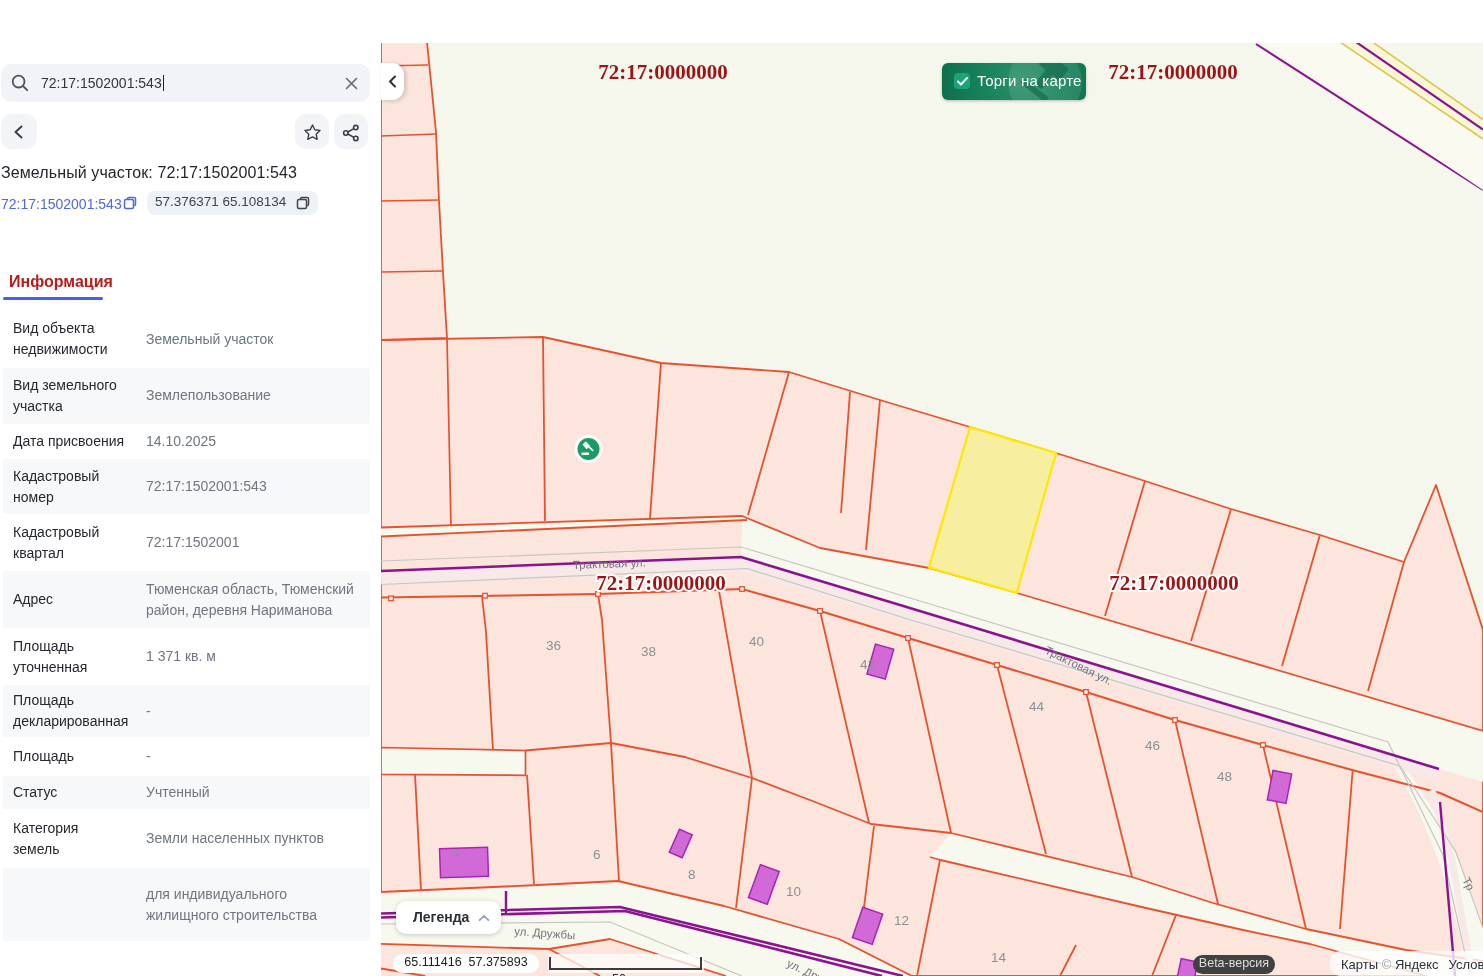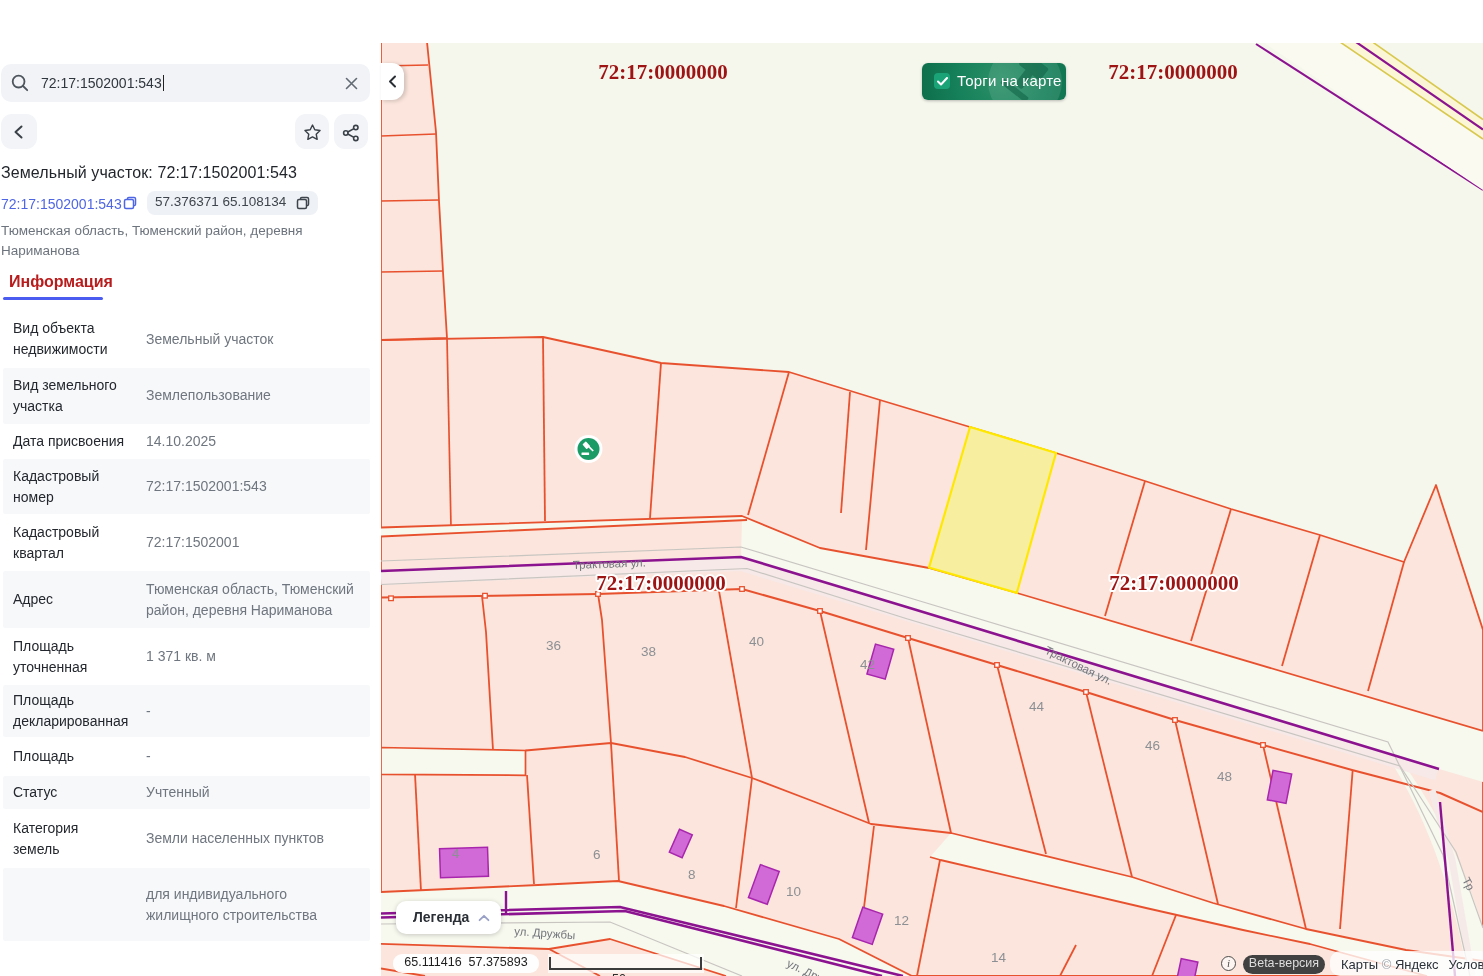--- a/index.html
+++ b/index.html
@@ -27,31 +27,31 @@
   .row { position:absolute; left:0px; width:381px; }
   .row.g { background:#f7f8fa; width:367px; left:3px; border-radius:2px;}
   .rl { position:absolute; left:13px; font-size:14px; line-height:21px; color:#24282e; }
   .row.g .rl { left:10px; }
   .rv { position:absolute; left:146px; font-size:14px; line-height:21px; color:#6f767f; }
   .row.g .rv { left:143px; }
   
   #map { position:absolute; left:381px; top:43px; width:1102px; height:933px; background:#f5f6ec; }
   
   #collapse { position:absolute; left:381px; top:63px; width:23px; height:37px; background:#fff; border-radius:0 12px 12px 0; box-shadow:2px 1px 4px rgba(0,0,0,0.18); color:#2a2f36;}
-  #torgi { position:absolute; left:922px; top:63px; width:144px; height:37px; border-radius:6px; background:radial-gradient(circle at 55% 45%, #2c9068 0%, #15805a 55%, #0e6e4b 100%); box-shadow:0 1px 3px rgba(0,0,0,0.25); overflow:hidden;text-align:center; }
+  #torgi { position:absolute; left:942px; top:63px; width:144px; height:37px; border-radius:6px; background:radial-gradient(circle at 55% 45%, #2c9068 0%, #15805a 55%, #0e6e4b 100%); box-shadow:0 1px 3px rgba(0,0,0,0.25); overflow:hidden;text-align:center; }
   #torgi .txt { position:absolute; left:35px; top:9px; font-size:15px; color:#fff; letter-spacing:0.2px;}
   #torgi .chk { position:absolute; left:12px; top:10px; width:16px; height:16px; border-radius:4px; background:#1ba378; }
   #legend { position:absolute; left:396px; top:901px; width:105px; height:33px; background:#fff; border-radius:10px; box-shadow:0 1px 5px rgba(0,0,0,0.2); }
   #legend .t { position:absolute; left:17px; top:8px; font-size:14px; color:#2a2f36;font-weight:bold; }
   #coordpill { position:absolute; left:393px; top:954px; width:146px; height:19px; background:rgba(255,255,255,0.95); border-radius:9px; font-size:12.5px; color:#1d1d1d; text-align:center; padding-top:1px; }
   #scale { position:absolute; left:548px; top:954px; width:156px; height:19px; background:rgba(255,255,255,0.72); }
   #scale .br { position:absolute; left:1px; top:3px; width:153px; height:13px; border-left:2px solid #3c3c3c; border-right:2px solid #3c3c3c; border-bottom:2px solid #3c3c3c; }
   #scale .t { position:absolute; width:100%; text-align:center; top:18px; font-size:12.5px; color:#2e2e2e; }
   #infoc { position:absolute; left:1221px; top:956px; width:15px; height:15px; border:1.5px solid #4c4c4c; border-radius:50%; color:#4c4c4c; font-size:11px; text-align:center; line-height:13px; font-family:"Liberation Serif",serif; font-style:italic; background:rgba(255,255,255,0.6);}
-  #beta { position:absolute; left:1243px; top:955px; width:82px; height:19px; background:#414141; border-radius:10px; color:#dedede; font-size:12.5px; text-align:center; padding-top:1px; }
+  #beta { position:absolute; left:1193px; top:955px; width:82px; height:19px; background:#414141; border-radius:10px; color:#dedede; font-size:12.5px; text-align:center; padding-top:1px; }
   #attrib { position:absolute; left:1341px; top:957px; font-size:13px; color:#2b3138; text-shadow:0 0 3px #fff,0 0 3px #fff; white-space:nowrap;}
   #attribbg { position:absolute; left:1330px; top:951px; width:160px; height:25px; background:rgba(255,255,255,0.78); border-radius:10px; }
 </style>
 </head>
 <body>
 <div id="stage">
 
   <svg id="map" viewBox="381 43 1102 933" width="1102" height="933">
     <rect x="381" y="43" width="1102" height="933" fill="#f5f6ec"></rect>
 
@@ -246,21 +246,20 @@
     <div id="cadlink">72:17:1502001:543</div>
     <svg class="chrico" style="left:123px;top:153px;position:absolute" width="14" height="14" viewBox="0 0 14 14">
       <rect x="1.5" y="3.5" width="9" height="9" rx="1.5" fill="none" stroke="#4f66e4" stroke-width="1.5"></rect>
       <path d="M4.5 3.5 V2.8 a1.3 1.3 0 0 1 1.3-1.3 h5.4 a1.3 1.3 0 0 1 1.3 1.3 v5.4 a1.3 1.3 0 0 1-1.3 1.3 h-0.7" fill="none" stroke="#4f66e4" stroke-width="1.5"></path>
     </svg>
     <div id="coordchip">57.376371 65.108134</div>
     <svg class="chrico" style="left:296px;top:153px;position:absolute" width="14" height="14" viewBox="0 0 14 14">
       <rect x="1.5" y="3.5" width="9" height="9" rx="1.5" fill="none" stroke="#3f454d" stroke-width="1.5"></rect>
       <path d="M4.5 3.5 V2.8 a1.3 1.3 0 0 1 1.3-1.3 h5.4 a1.3 1.3 0 0 1 1.3 1.3 v5.4 a1.3 1.3 0 0 1-1.3 1.3 h-0.7" fill="none" stroke="#3f454d" stroke-width="1.5"></path>
     </svg>
-    <div id="address">Тюменская область, Тюменский район, деревня Нариманова</div>
     <div id="tab">Информация</div>
     <div id="tabline"></div>
     <div id="rows">
         <div class="row" style="top:268px;height:56px">
           <div class="rl" style="top:7px">Вид объекта<br>недвижимости</div>
           <div class="rv" style="top:17.5px">Земельный участок</div>
         </div>
         <div class="row g" style="top:324.5px;height:56.5px">
           <div class="rl" style="top:7.25px">Вид земельного<br>участка</div>
           <div class="rv" style="top:17.75px">Землепользование</div>

